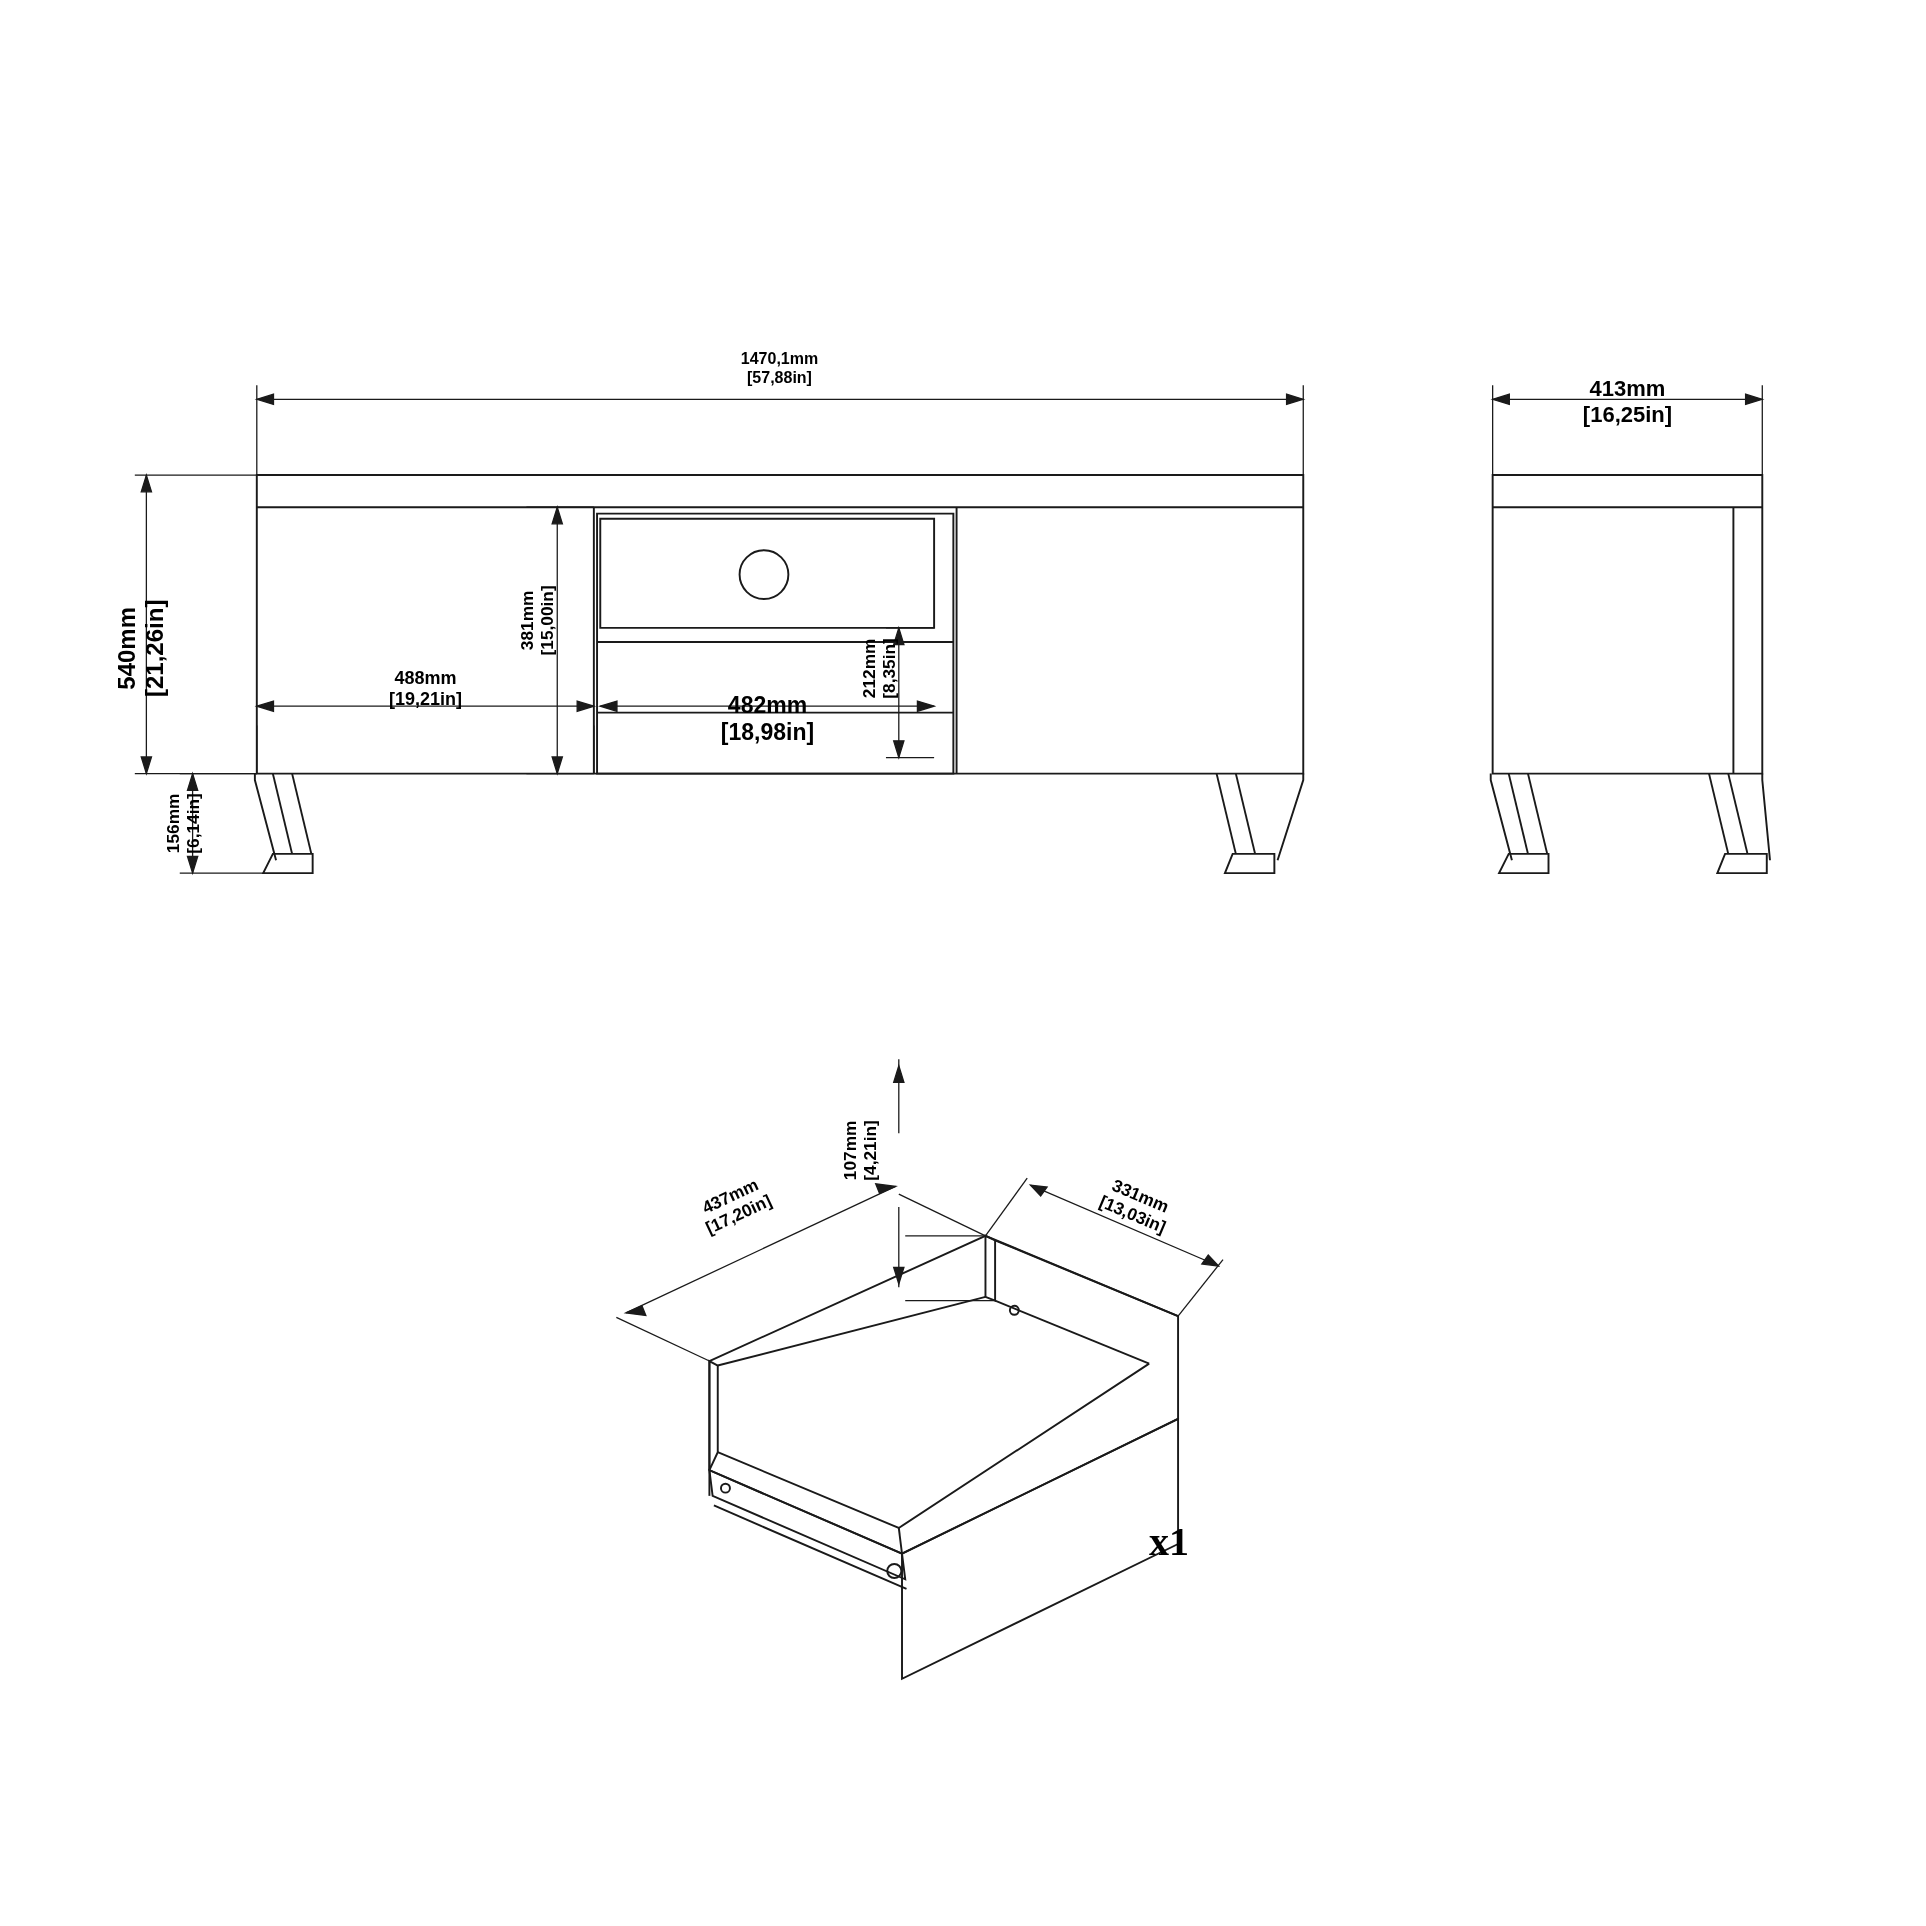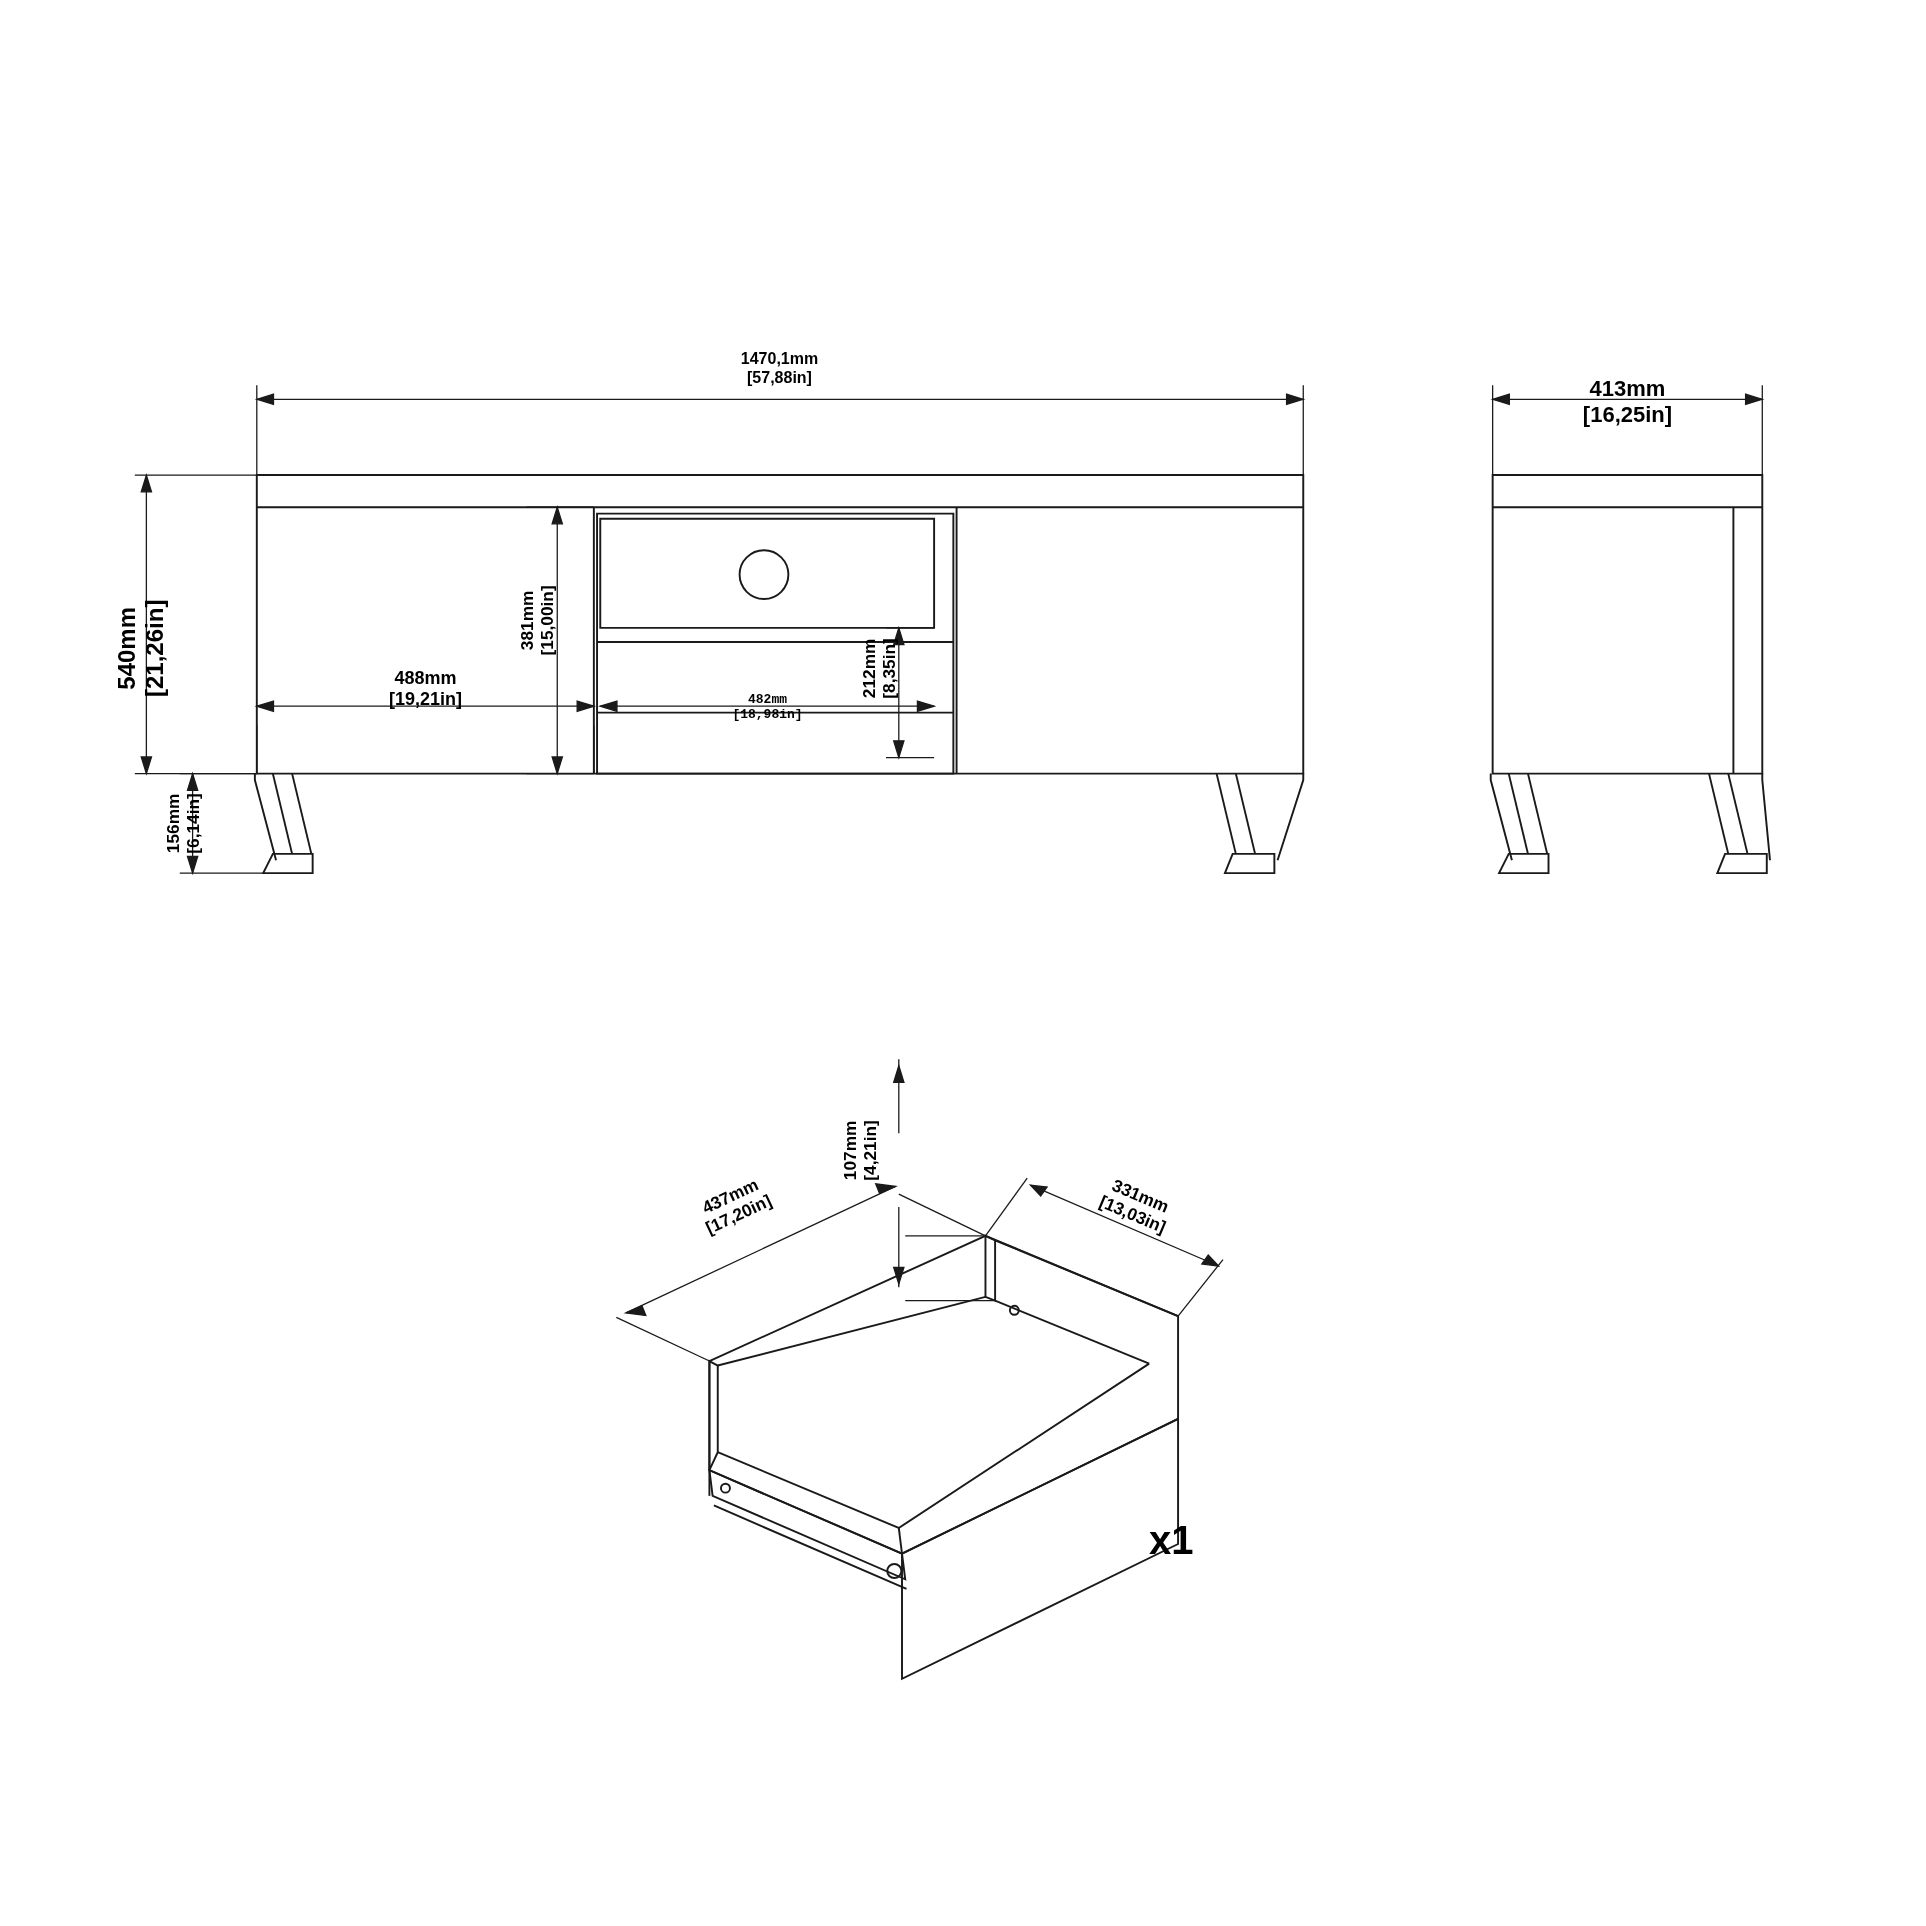--- a/index.html
+++ b/index.html
@@ -30,21 +30,21 @@
     line-height: 1.18;
     text-align: center;
   }
   .dim-label .mm { display: block; }
   .dim-label .in { display: block; }
   .vert {
     transform-origin: 50% 50%;
   }
   .qty {
     position: absolute;
-    font-family: Liberation Sans, sans-serif;
+    font-family: Liberation Serif, serif;
     font-weight: bold;
     color: #000000;
   }
   svg { display: block; }
 </style>
 </head>
 <body>
 
 <svg id="sheet" viewBox="0 0 3000 3000" xmlns="http://www.w3.org/2000/svg">
 
@@ -216,21 +216,21 @@
 <div class="dim-label vert" style="left:425px; top:600px; width:225px; font-size:17.3px; transform:rotate(-90deg);">
   <span class="mm">381mm</span>
   <span class="in">[15,00in]</span>
 </div>
 
 <div class="dim-label" style="left:297px; top:668px; width:257px; font-size:18px;">
   <span class="mm">488mm</span>
   <span class="in">[19,21in]</span>
 </div>
 
-<div class="dim-label" style="left:639px; top:692px; width:257px; font-size:13px;font-family:Liberation Mono, monospace;">
+<div class="dim-label" style="left:639px; top:692px; width:257px; font-size:23px;">
   <span class="mm">482mm</span>
   <span class="in">[18,98in]</span>
 </div>
 
 <div class="dim-label vert" style="left:767px; top:648px; width:225px; font-size:17.3px; transform:rotate(-90deg);">
   <span class="mm">212mm</span>
   <span class="in">[8,35in]</span>
 </div>
 
 <div class="dim-label" style="left:1499px; top:363px; width:257px; font-size:22px;margin-top:13px;">

